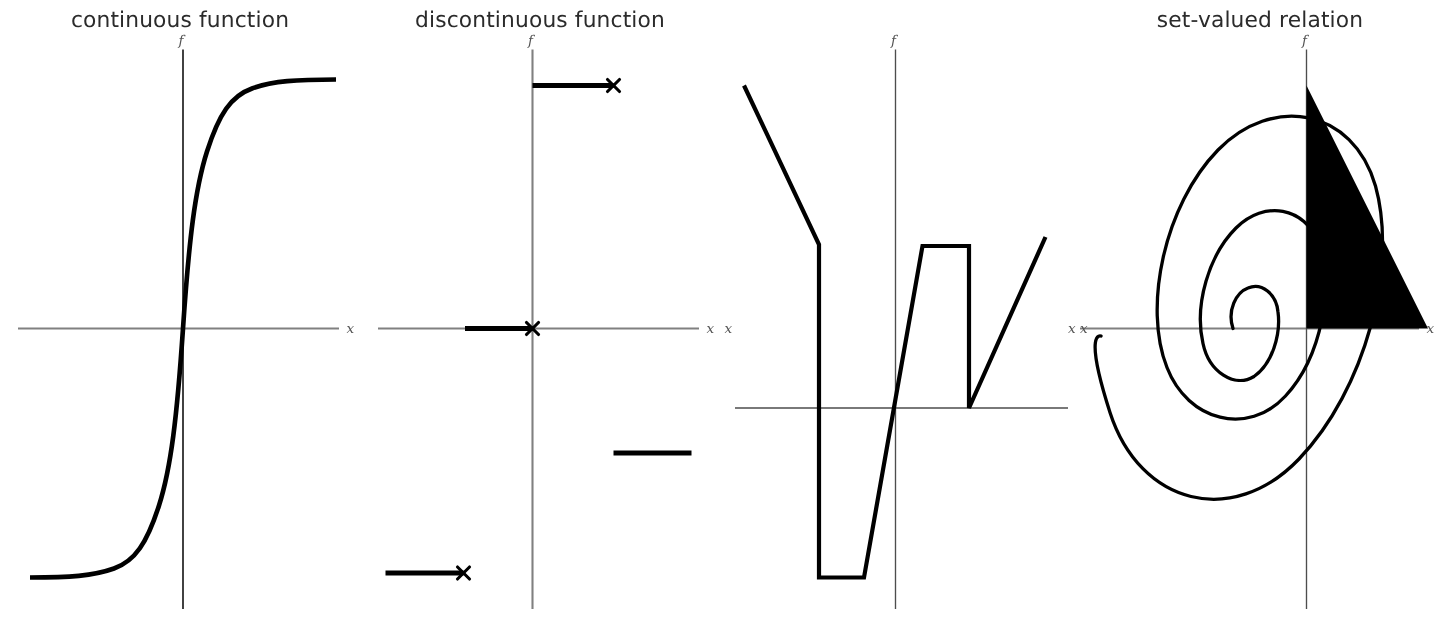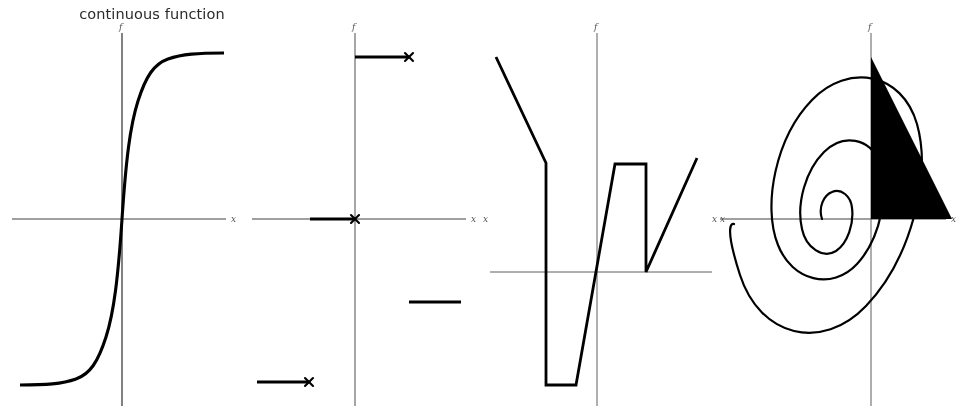--- a/index.html
+++ b/index.html
@@ -28,21 +28,20 @@
     position: absolute;
     top: 6px;
     left: 0;
     width: 100%;
     text-align: center;
     font-family: "DejaVu Sans", sans-serif;
     font-size: 14.5px;
     color: #2b2b2b;
     letter-spacing: 0.1px;
     white-space: nowrap;
-    padding-left: 32px;
   }
   .panel-svg {
     position: absolute;
     top: 0;
     left: 0;
   }
   .axis-label {
     font-family: "DejaVu Serif", serif;
     font-style: italic;
     font-size: 9px;
@@ -105,20 +104,21 @@
     <svg class="panel-svg" width="240" height="412" viewBox="0 0 240 412">
       <line class="axis-line" x1="12" y1="219" x2="226" y2="219"></line>
       <line class="axis-line-dark" x1="122" y1="33" x2="122" y2="406"></line>
       <text class="axis-label" x="231" y="222">x</text>
       <text class="axis-label" x="119" y="30">f</text>
       <path class="curve" d="M 20,385 C 46,385 62,384 76,379 C 90,374 98,362 106,337 C 114,312 118,278 122,219 C 126,160 130,126 138,101 C 146,76 154,64 168,59 C 182,54 198,53 224,53"></path>
     </svg>
   </div>
 
   <div class="panel" style="left:240px; width:240px;">
+    <div class="panel-title">discontinuous function</div>
     <svg class="panel-svg" width="240" height="412" viewBox="0 0 240 412">
       <line class="axis-line" x1="12" y1="219" x2="226" y2="219"></line>
       <line class="axis-line" x1="115" y1="33" x2="115" y2="406"></line>
       <text class="axis-label" x="231" y="222">x</text>
       <text class="axis-label" x="112" y="30">f</text>
 
       <line class="seg" x1="115" y1="57" x2="169" y2="57"></line>
       <g class="marker-x">
         <line x1="165" y1="53" x2="173" y2="61"></line>
         <line x1="173" y1="53" x2="165" y2="61"></line>
@@ -146,20 +146,21 @@
       <line class="axis-line-thin" x1="117" y1="33" x2="117" y2="406"></line>
       <text class="axis-label" x="3" y="222">x</text>
       <text class="axis-label" x="232" y="222">x</text>
       <text class="axis-label" x="114" y="30">f</text>
 
       <path class="poly" d="M 16,57 L 66,163 L 66,385 L 96,385 L 135,164 L 166,164 L 166,272 L 217,158"></path>
     </svg>
   </div>
 
   <div class="panel" style="left:720px; width:240px;">
+    <div class="panel-title">set-valued relation</div>
     <svg class="panel-svg" width="240" height="412" viewBox="0 0 240 412">
       <line class="axis-line" x1="0" y1="219" x2="226" y2="219"></line>
       <line class="axis-line-thin" x1="151" y1="33" x2="151" y2="406"></line>
       <text class="axis-label" x="0" y="222">x</text>
       <text class="axis-label" x="231" y="222">x</text>
       <text class="axis-label" x="148" y="30">f</text>
 
       <path class="spiral" d="M 102,219
                C 98,207 104,195 112,192
                C 121,188 131,196 132,208

